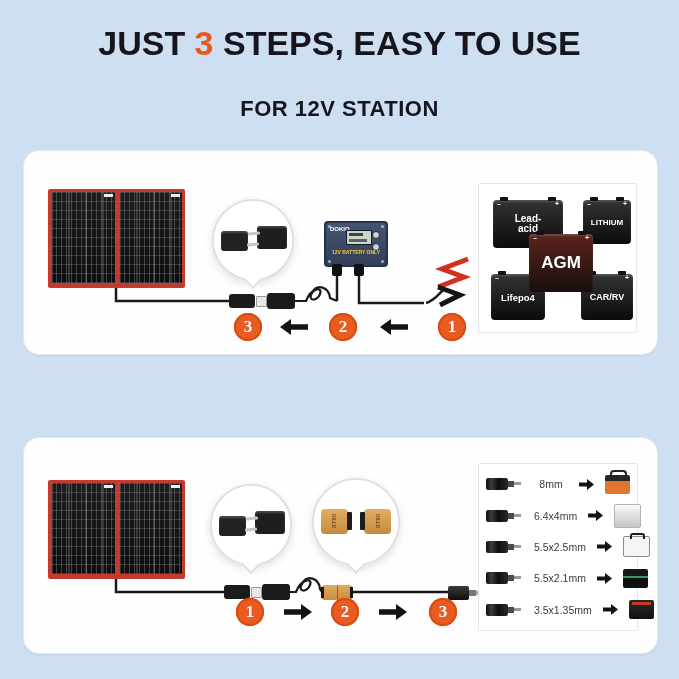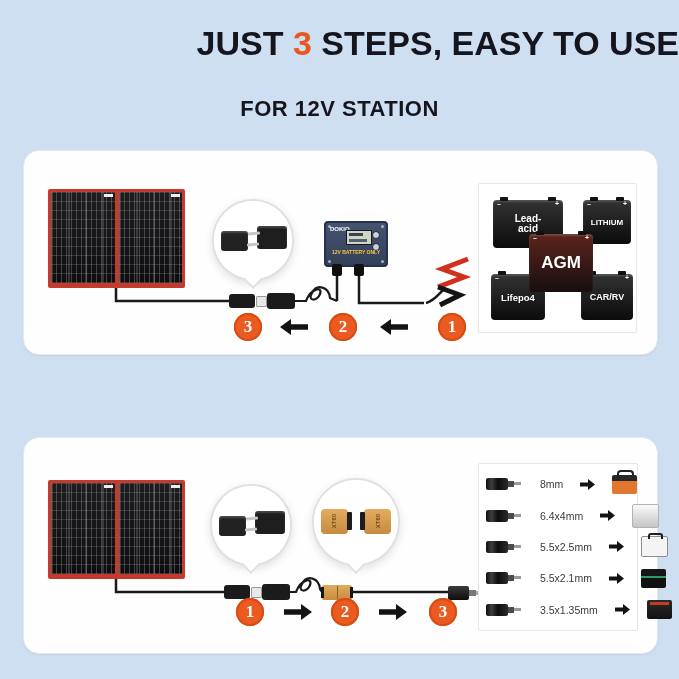--- a/index.html
+++ b/index.html
@@ -1,20 +1,20 @@
 <!DOCTYPE html>
 <html><head>
 <meta charset="utf-8">
 <style>
   html,body{margin:0;padding:0;}
   body{width:679px;height:679px;font-family:"Liberation Sans",sans-serif;}
   .poster{position:relative;width:679px;height:679px;background:#cfdff2;overflow:hidden;}
 
   
-  .title{position:absolute;top:24px;left:0;width:100%;text-align:right;
+  .title{position:absolute;top:24px;left:0;width:100%;text-align:center;
          font-size:34px;font-weight:bold;color:#15151e;letter-spacing:0px;white-space:nowrap;}
   .title .accent{color:#e8581c;}
   .subheading{position:absolute;left:0;width:100%;text-align:center;
               font-size:22px;font-weight:bold;color:#15151e;letter-spacing:.5px;}
   .sub1{top:96px;} .sub2{top:390px;}
 
   
   .card{position:absolute;left:23px;width:633px;background:#fefefe;border:1px solid #e3e9f2;
         border-radius:16px;box-shadow:0 1px 2px rgba(120,140,170,.15);}
   .card1{top:150px;height:203px;}
@@ -89,21 +89,21 @@
        box-shadow:inset 0 2px 2px rgba(255,255,255,.16);}
   .bat .nub{position:absolute;top:-3px;width:8px;height:4px;background:#111;border-radius:1px;}
   .bat .nub.l{left:7px;} .bat .nub.r{right:7px;}
   .bat .mk{position:absolute;top:0px;font-size:7px;font-weight:bold;color:#fff;line-height:7px;}
   .bat .mk.l{left:4px;} .bat .mk.r{right:4px;}
   .bat-agm{background:linear-gradient(180deg,#5c241c,#170f0e);z-index:2;}
 
   
   .adp-panel{position:absolute;width:160px;height:168px;background:#fff;border:1px solid #e6e6e6;border-radius:2px;
              display:flex;flex-direction:column;justify-content:space-evenly;padding:2px 7px;box-sizing:border-box;}
-  .adp-row{display:flex;align-items:center;gap:17px;height:26px;}
+  .adp-row{display:flex;align-items:center;gap:11px;height:26px;}
   .plug{position:relative;width:37px;height:14px;flex:0 0 auto;}
   .plug .body{position:absolute;left:0;top:1px;width:22px;height:12px;border-radius:2px;
               background:linear-gradient(90deg,#0e0e0e,#3d3d3d 25%,#0e0e0e 55%,#2b2b2b);}
   .plug .stub{position:absolute;left:22px;top:4px;width:6px;height:6px;background:#4c4c4c;}
   .plug .pin2{position:absolute;left:28px;top:5px;width:7px;height:3px;background:#9a9a9a;}
   .adp-size{flex:1;text-align:center;font-size:10.5px;color:#3b3b3b;white-space:nowrap;}
   .dev{position:relative;width:25px;height:19px;border-radius:2px;flex:0 0 auto;}
   .dev1{background:linear-gradient(180deg,#262626 0 32%,#e0762f 32% 100%);}
   .dev1::before{content:"";position:absolute;top:-5px;left:5px;width:13px;height:5px;border:2px solid #222;border-bottom:none;border-radius:4px 4px 0 0;}
   .dev2{background:linear-gradient(180deg,#fafafa,#c4c4c4);border:1px solid #b2b2b2;height:22px;}

